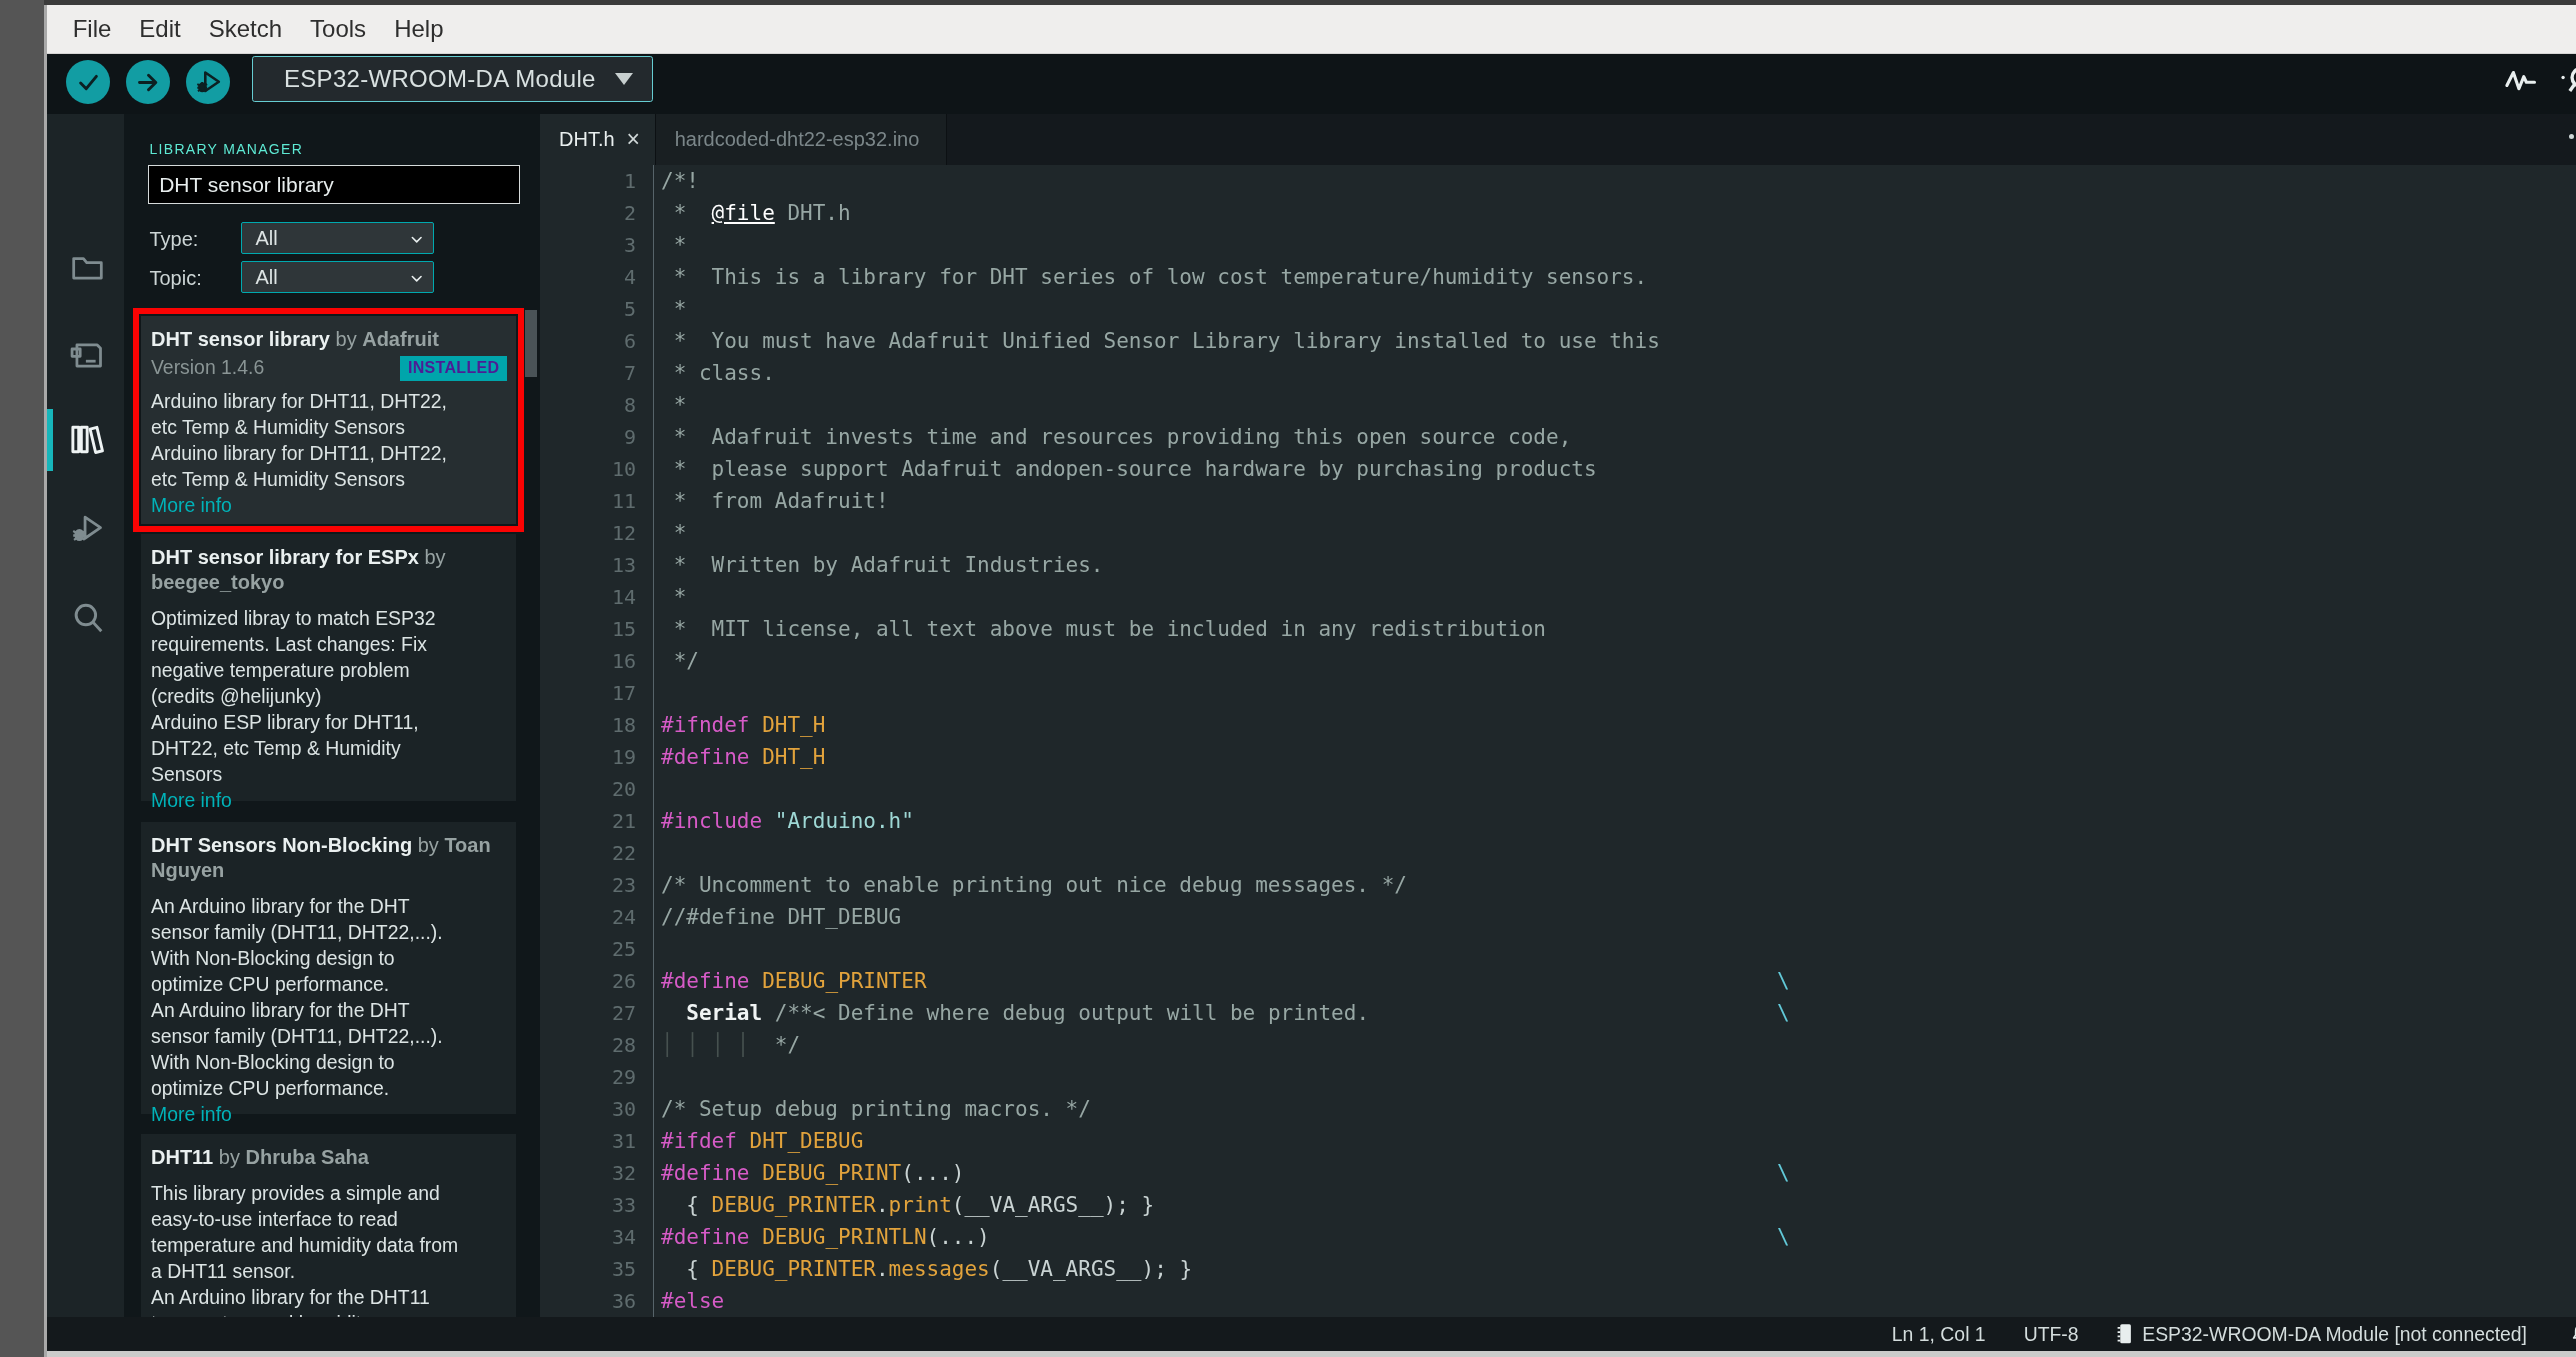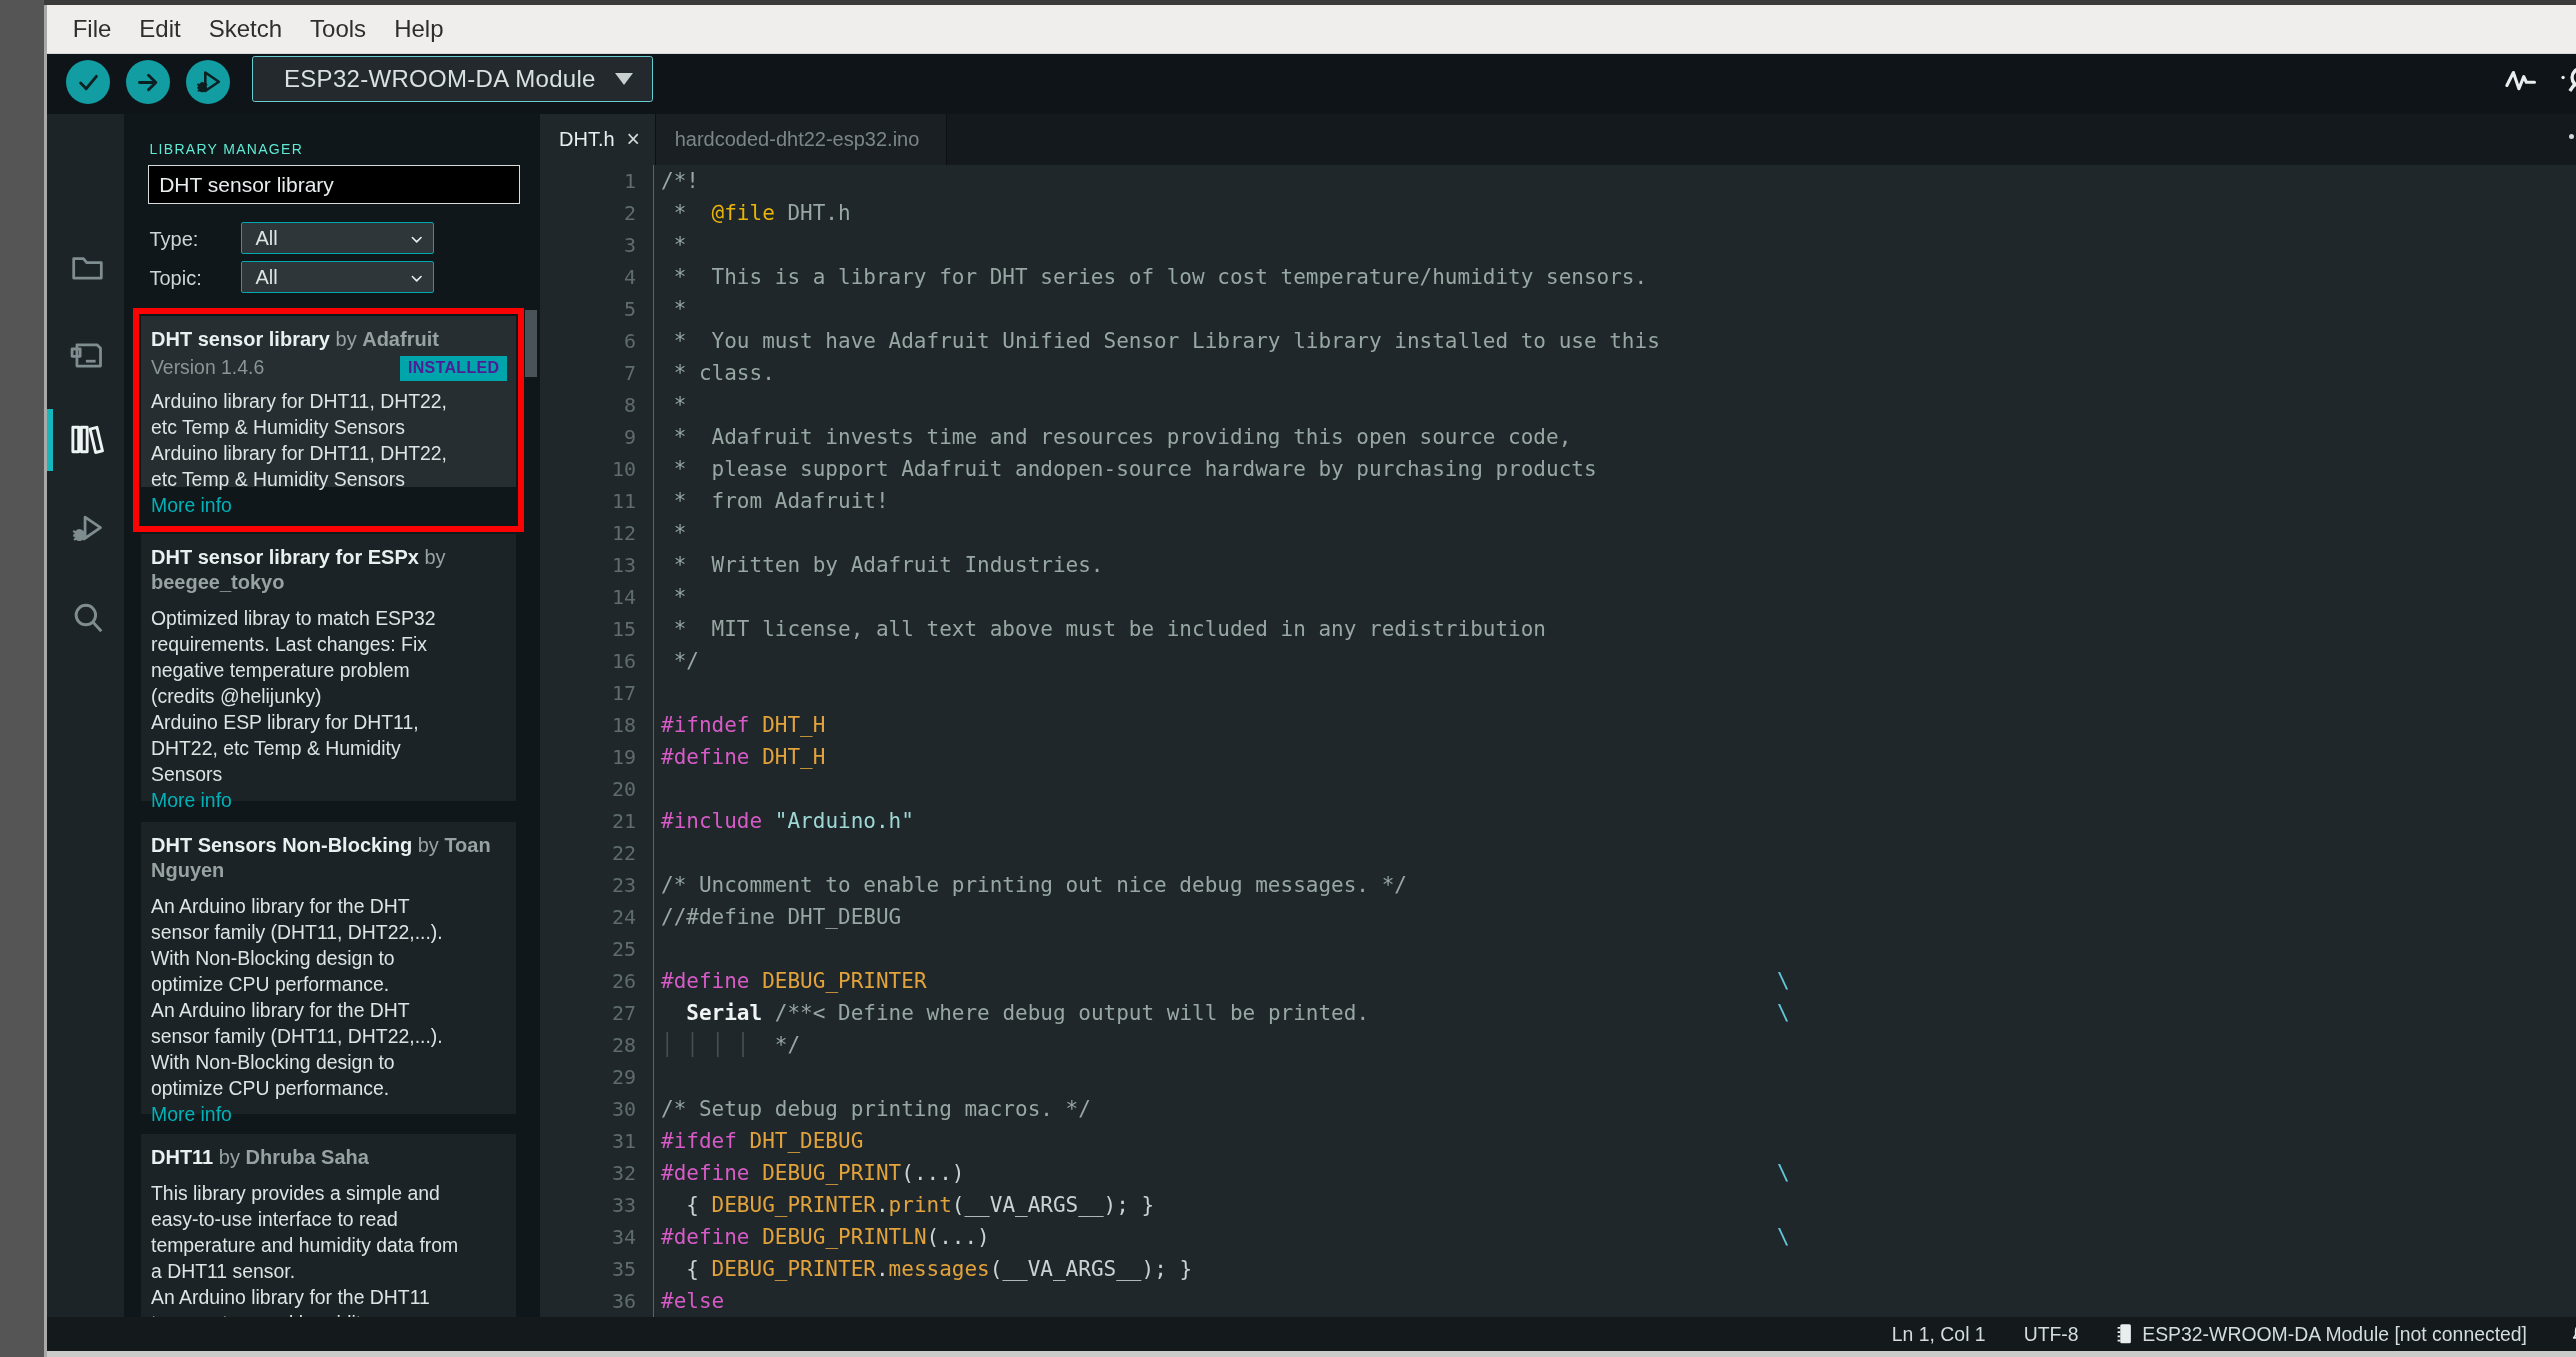--- a/index.html
+++ b/index.html
@@ -71,21 +71,21 @@
   .tab .tab-close{font-size:23px;color:#cfd7d7;padding-right:14.7px;cursor:pointer;}
   #editor-dots{position:absolute;left:2029px;top:20px;display:flex;gap:8px;}
   #editor-dots i{width:5.4px;height:5.4px;border-radius:50%;background:#cfd7d7;display:block;}
   #editor{position:absolute;left:0;top:51px;width:2077px;height:1153px;background:#1f272a;overflow:hidden;}
   #gutter-sep{position:absolute;left:113px;top:0;width:1.3px;height:1153px;background:#57646a;}
   .code-row{position:relative;height:32px;line-height:32px;white-space:pre;
     font-family:"DejaVu Sans Mono",monospace;}
   .code-row .ln{position:absolute;left:0;top:0;width:96px;text-align:right;font-size:20px;color:#5f6c6e;}
   .code-row .ct{position:absolute;left:121px;top:0;font-size:21px;color:#c9d3d3;}
   .tok-cm{color:#97a7a4;} .tok-kw{color:#d65bc7;} .tok-mc{color:#e2a33c;}
-  .tok-st{color:#9ed8d5;} .tok-at{color:#eab308;} .tok-pl{color:#c9d3d3;}
+  .tok-st{color:#9ed8d5;} .tok-at{color:#ffffff;text-decoration:underline;} .tok-pl{color:#c9d3d3;}
   .tok-bd{color:#f0f4f4;font-weight:bold;} .tok-gd{color:#46514f;}
   .cont-bs{position:absolute;left:1116px;top:0;color:#62c9d8;font-size:21px;}
   #editor-scrollbar{position:absolute;left:2056px;top:2.7px;width:17.4px;height:523px;background:#464f53;}
   
   #statusbar{position:absolute;left:0;top:1317px;width:2576px;height:34px;background:#14191c;
     display:flex;align-items:center;justify-content:flex-end;padding-right:27px;box-sizing:border-box;}
   .sb-item{font-size:19.4px;color:#d4dddd;}
   #sb-position{margin-right:38px;} #sb-encoding{margin-right:34px;}
   #sb-chip{margin-right:6.7px;display:flex;align-items:center;} #sb-board{margin-right:42px;}
   svg{display:block;}
@@ -209,21 +209,21 @@
           </svg>
       </div>
       <div class="filter-label" id="topic-label">Topic:</div>
       <div class="filter-select" id="topic-select">
         <span class="fs-value">All</span>
         <svg width="17.4" height="17.4" viewBox="0 0 24 24">
             <path d="M6 9l6 6 6-6" fill="none" stroke="#e8eeee" stroke-width="2.2" stroke-linecap="round" stroke-linejoin="round"></path>
           </svg>
       </div>
       <div id="lib-list">
-          <div class="lib-card selected" style="top: 202px; height: 171px;">
+          <div class="lib-card selected" style="top: 202px; height: 208px;">
             <div class="lib-title"><span>DHT sensor library</span><span class="by"> by </span><span class="author">Adafruit</span></div>
             <div class="lib-version">Version 1.4.6</div>
             <div class="installed-badge">INSTALLED</div>
             <div class="lib-desc">
               <div>Arduino library for DHT11, DHT22,</div>
               <div>etc Temp &amp; Humidity Sensors</div>
               <div>Arduino library for DHT11, DHT22,</div>
               <div>etc Temp &amp; Humidity Sensors</div>
             </div>
             <div class="more-info">More info</div>

